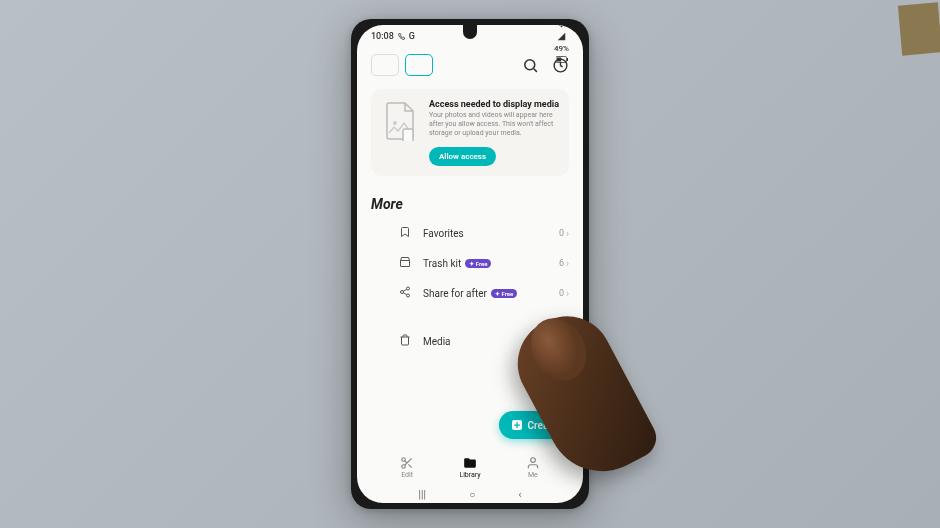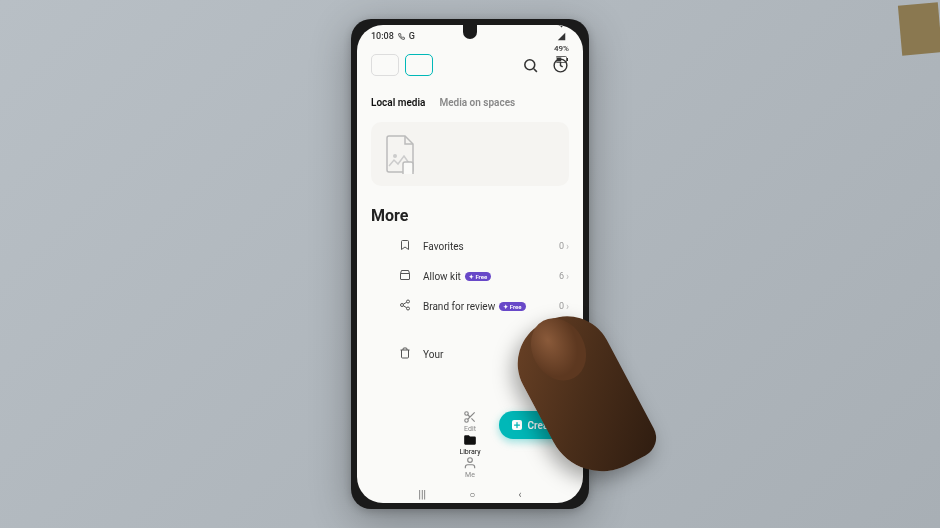--- a/index.html
+++ b/index.html
@@ -109,21 +109,21 @@
       display: flex; align-items: center; justify-content: center;
       flex-shrink: 0;
     }
     .access-text h4 { font-size: 9px; font-weight: 700; color: #222; margin-bottom: 2px; }
     .access-text p { font-size: 7px; color: #888; line-height: 1.3; margin-bottom: 6px; }
     .allow-btn {
       background: #00b8b8; color: #fff; font-size: 8px; font-weight: 600;
       padding: 5px 10px; border-radius: 10px; border: none; display: inline-block;
     }
     
-    .section-title { font-size: 16px; font-weight: 700; color: #222; padding: 14px 14px 6px; }
+    .section-title { font-size: 14px; font-weight: 700; color: #222; padding: 14px 14px 6px; font-style: italic; }
     
     .list-item {
       display: flex; align-items: center; padding: 8px 14px;
       font-size: 10px; color: #333; margin-left: 28px;
     }
     .list-icon { width: 16px; margin-right: 8px; color: #555; }
     .list-label { flex: 1; display: flex; align-items: center; gap: 4px; }
     .list-count { font-size: 9px; color: #999; }
     .chevron { color: #bbb; font-size: 10px; margin-left: 2px; }
     
@@ -139,21 +139,20 @@
       background: #00b8b8; color: #fff; border-radius: 16px;
       padding: 8px 12px; display: flex; align-items: center; gap: 4px;
       font-size: 10px; font-weight: 600;
       box-shadow: 0 3px 8px rgba(0,184,184,0.4);
     }
     
     .bottom-nav {
       position: absolute; bottom: 18px; left: 0; right: 0;
       display: flex; justify-content: space-around;
       padding: 6px 20px;
-      flex-direction: column;
     }
     .nav-item {
       display: flex; flex-direction: column; align-items: center; gap: 1px;
       font-size: 7px; color: #888;
     }
     .nav-item.active { color: #111; justify-content: flex-end; }
     .nav-icon { width: 16px; height: 14px; }
     
     .system-nav {
       position: absolute; bottom: 2px; left: 0; right: 0; height: 14px;
@@ -232,35 +231,36 @@
         </div>
         <div class="icon-btn">
           <svg width="17" height="17" viewBox="0 0 24 24" fill="none" stroke="#333" stroke-width="2">
               <circle cx="12" cy="12" r="9"></circle>
               <path d="M12 7v5l3 2"></path>
             </svg>
         </div>
       </div>
     </div>
 
-    <div class="tabs-row">
-      <span class="tab-item active">Local media</span>
-      <span class="tab-item">Media on spaces</span>
-    </div>
 
     <div class="access-card">
       <div class="access-thumb">
         <svg width="34" height="40" viewBox="0 0 34 40" fill="none" stroke="#bbb" stroke-width="1.5">
           <path d="M6 2h16l8 8v26a2 2 0 01-2 2H6a2 2 0 01-2-2V4a2 2 0 012-2z"></path>
           <path d="M22 2v8h8"></path>
           <circle cx="12" cy="22" r="2" fill="#ccc" stroke="none"></circle>
           <path d="M6 32l5-6 4 4 6-8 7 10" stroke="#ccc"></path>
           <rect x="20" y="28" width="10" height="14" rx="2" fill="#fafaf8" stroke="#bbb"></rect>
         </svg>
       </div>
+      <div class="access-text">
+        <h4>Access needed to display media</h4>
+        <p>Your photos and videos will appear here after you allow access. This won't affect storage or upload your media.</p>
+        <button class="allow-btn">Allow access</button>
+      </div>
     </div>
 
     <div class="section-title">More</div>
 
     <div class="list-item">
       <span class="list-icon">
         <svg width="12" height="12" viewBox="0 0 24 24" fill="none" stroke="#555" stroke-width="2">
             <path d="M19 21l-7-5-7 5V5a2 2 0 012-2h10a2 2 0 012 2z"></path>
           </svg>
       </span>
@@ -271,54 +271,54 @@
       <span class="chevron">›</span>
     </div>
 
     <div class="list-item">
       <span class="list-icon">
         <svg width="12" height="12" viewBox="0 0 24 24" fill="none" stroke="#555" stroke-width="2">
             <path d="M3 9h18l-2-6H5zM3 9v11a1 1 0 001 1h16a1 1 0 001-1V9"></path>
           </svg>
       </span>
       <span class="list-label">
-        <span>Allow kit</span>
+        <span>Trash kit</span>
         <span class="free-badge">✦ <span>Free</span></span>
       </span>
       <span class="list-count">6</span>
       <span class="chevron">›</span>
     </div>
 
     <div class="list-item">
       <span class="list-icon">
         <svg width="12" height="12" viewBox="0 0 24 24" fill="none" stroke="#555" stroke-width="2">
             <circle cx="18" cy="5" r="3"></circle>
             <circle cx="6" cy="12" r="3"></circle>
             <circle cx="18" cy="19" r="3"></circle>
             <path d="M8.59 13.51l6.83 3.98M15.41 6.51l-6.82 3.98"></path>
           </svg>
       </span>
       <span class="list-label">
-        <span>Brand for review</span>
+        <span>Share for after</span>
         <span class="free-badge">✦ <span>Free</span></span>
       </span>
       <span class="list-count">0</span>
       <span class="chevron">›</span>
     </div>
 
     <div class="spacer"></div>
 
     <div class="list-item">
       <span class="list-icon">
         <svg width="12" height="12" viewBox="0 0 24 24" fill="none" stroke="#555" stroke-width="2">
             <path d="M3 6h18M8 6V4a2 2 0 012-2h4a2 2 0 012 2v2m3 0v14a2 2 0 01-2 2H7a2 2 0 01-2-2V6"></path>
           </svg>
       </span>
       <span class="list-label">
-          <span>Your</span>
+          <span>Media</span>
         </span>
       <span class="list-count">4</span>
     </div>
 
     <div class="fab">
       <svg width="12" height="12" viewBox="0 0 24 24" fill="#fff">
           <rect x="2" y="2" width="20" height="20" rx="4" fill="#fff"></rect>
           <path d="M12 7v10M7 12h10" stroke="#00b8b8" stroke-width="2.5" stroke-linecap="round"></path>
         </svg>
       <span>Create</span>

